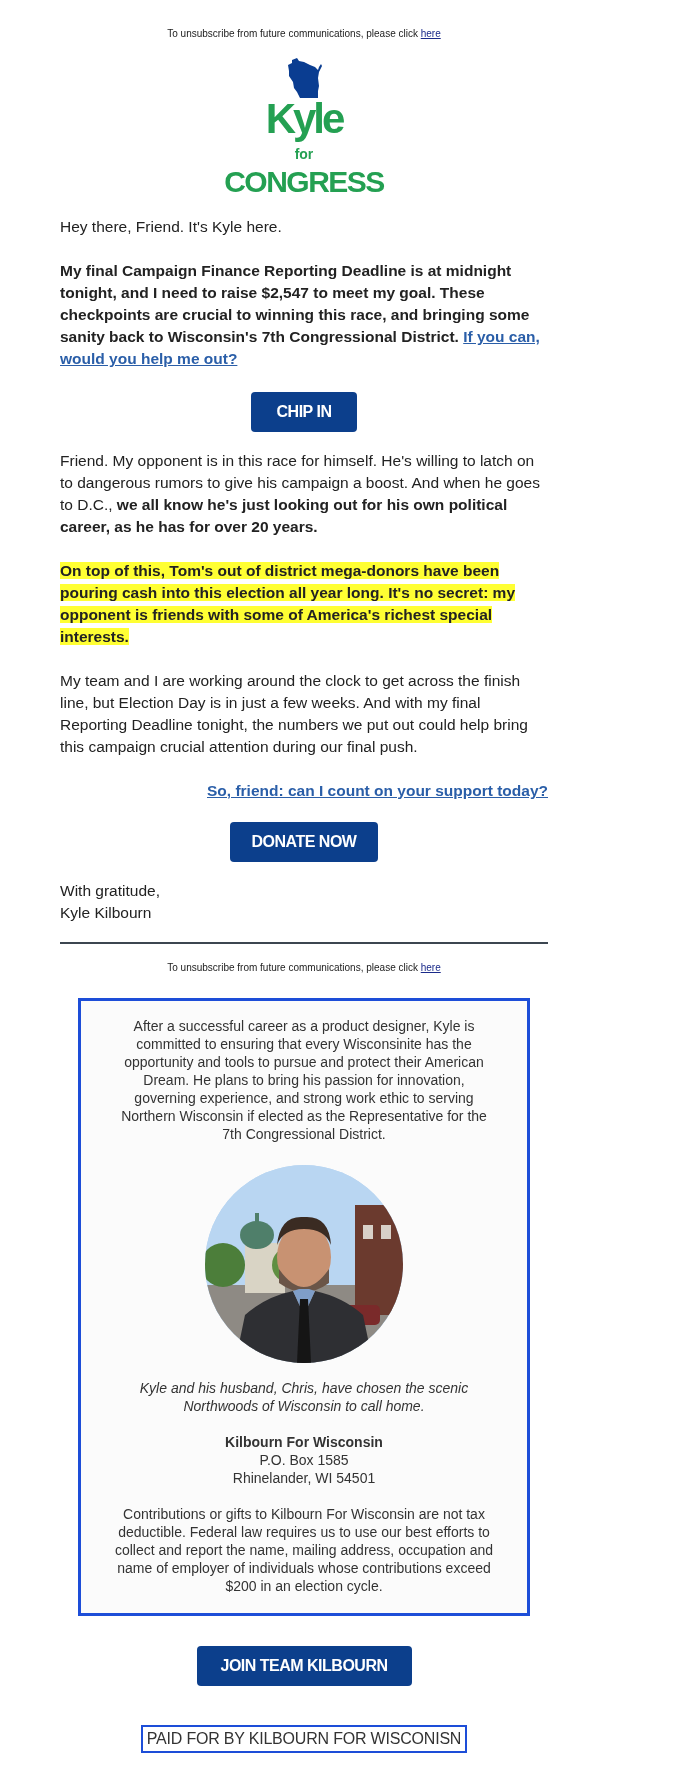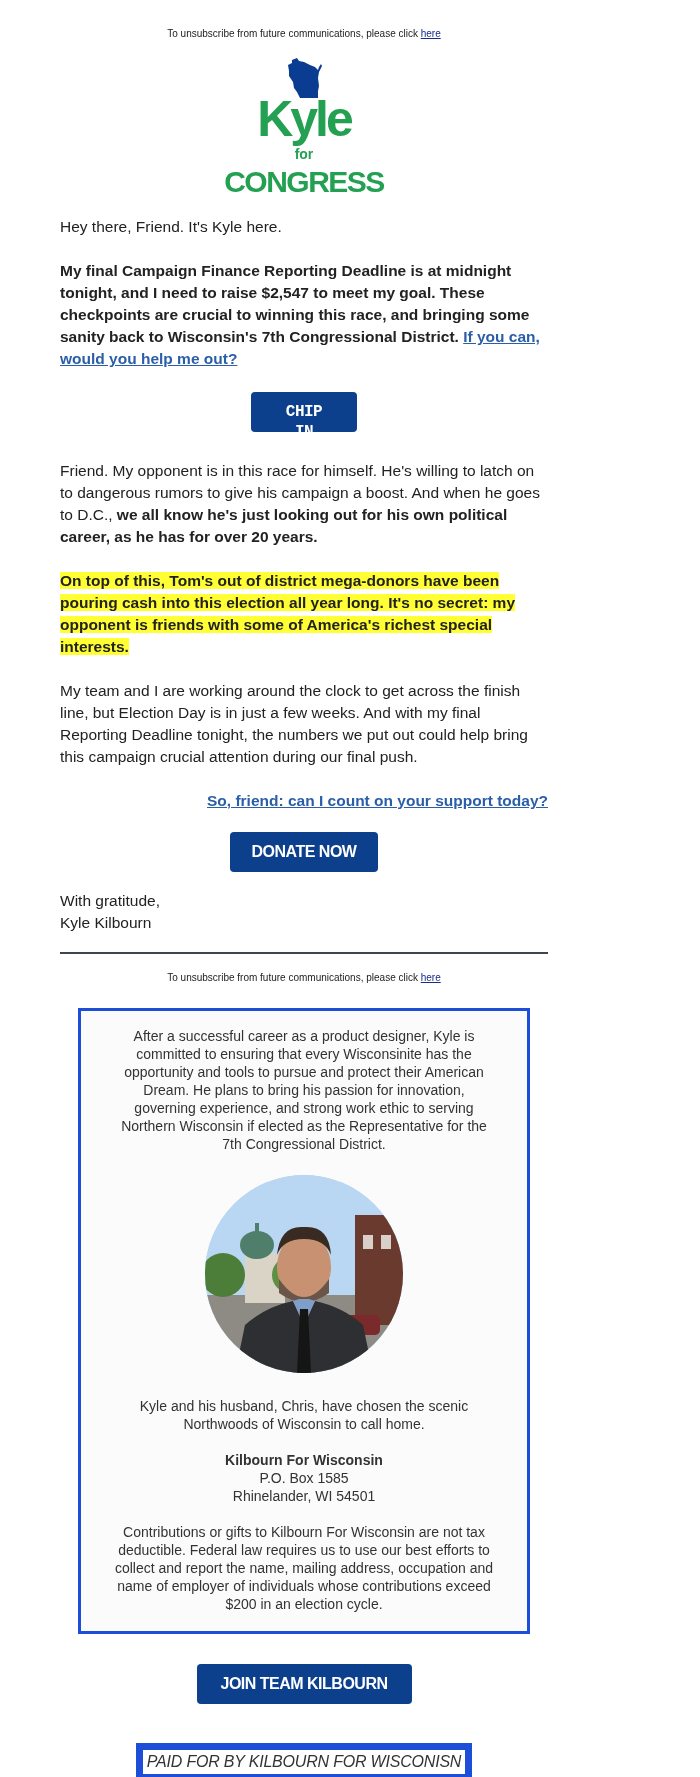--- a/index.html
+++ b/index.html
@@ -3,51 +3,51 @@
 <meta charset="utf-8">
 <style>
   html, body { margin:0; padding:0; background:#ffffff; }
   body { width:700px; font-family:"Liberation Sans", sans-serif; color:#222; }
   .wrap { width:608px; position:relative; }
   .unsub { text-align:center; font-size:10px; color:#222; }
   .unsub a { color:#1a2a8a; text-decoration:underline; }
   .unsub-top { padding-top:28px; height:14px; }
   .logo { width:160px; margin:16px auto 0; text-align:center; position:relative; height:140px; }
   .logo svg.state { position:absolute; left:64px; top:0; }
-  .logo .kyle { position:absolute; left:0; right:0; top:30px; font-size:50px; font-weight:bold; color:#24a052; letter-spacing:-3px; line-height:62px; }
+  .logo .kyle { position:absolute; left:0; right:0; top:30px; font-size:42px; font-weight:bold; color:#24a052; letter-spacing:-3px; line-height:62px; }
   .logo .for { position:absolute; left:0; right:0; top:89px; font-size:14px; font-weight:bold; color:#24a052; line-height:14px; }
   .logo .congress { position:absolute; left:0; right:0; top:108px; font-size:30px; font-weight:bold; color:#24a052; letter-spacing:-1.5px; line-height:32px; }
   .content { padding:0 60px; font-size:15.5px; line-height:22px; color:#222; }
   p { margin:0; }
   .greet { margin-top:18px; }
   .bold { font-weight:bold; }
   .lead { margin-top:22px; }
   a.blue { color:#2a5ea8; text-decoration:underline; font-weight:bold; }
   .btn { display:inline-block; background:#0c3f8c; color:#fff; font-weight:bold; font-size:16px; border-radius:4px; text-align:center; text-decoration:none; letter-spacing:-0.5px; }
   .btn-row { text-align:center; }
-  .btn-chip { margin-top:22px; padding:10px 24px; width:58px; height:20px; line-height:20px;font-family:Liberation Mono, monospace; }
+  .btn-chip { margin-top:22px; padding:10px 24px; width:58px; height:20px; line-height:20px; }
   .p2 { margin-top:18px; }
   .hl { background:#ffff33; font-weight:bold; }
   .p3 { margin-top:22px; }
   .p4 { margin-top:22px; }
   .support { text-align:right; margin-top:22px; }
   .btn-donate { margin-top:20px; padding:10px 20px; width:108px; height:20px; line-height:20px; }
   .sign { margin-top:18px; }
   hr.div { border:none; border-top:2px solid #3c4650; margin:18px 60px 0 60px; }
   .unsub-bottom { margin-top:18px; height:14px; }
   .box { margin:22px 78px 0 78px; border:3px solid #1d4ed8; background:#fbfbfb; text-align:center; color:#333; font-size:14px; line-height:18px; padding:16px 30px 18px; }
   .photo { width:198px; height:198px; border-radius:50%; margin:22px auto 0; overflow:hidden; position:relative; background:#b5d3f0; }
   .b1 { margin-top:0; }
-  .b2 { margin-top:24px; }
+  .b2 { margin-top:16px;font-style:italic; }
   .b3 { margin-top:18px; font-weight:bold; }
   .b4 { margin-top:18px; }
   .b5 { margin-top:18px; }
   .btn-join { margin-top:30px; padding:10px 20px; width:175px; height:20px; line-height:20px; }
   .paid-row { text-align:center; margin-top:39px; padding-bottom:30px; }
-  .paid { display:inline-block; border:7px solid #1d4ed8; padding:3px 4px; font-size:16px; color:#333; letter-spacing:-0.2px;font-style:italic; }
+  .paid { display:inline-block; border:2px solid #1d4ed8; padding:3px 4px; font-size:16px; color:#333; letter-spacing:-0.2px; }
 </style>
 </head>
 <body>
 
 <div class="wrap">
 
   <div class="unsub unsub-top">
     <span>To unsubscribe from future communications, please click </span><a href="#">here</a>
   </div>
 

